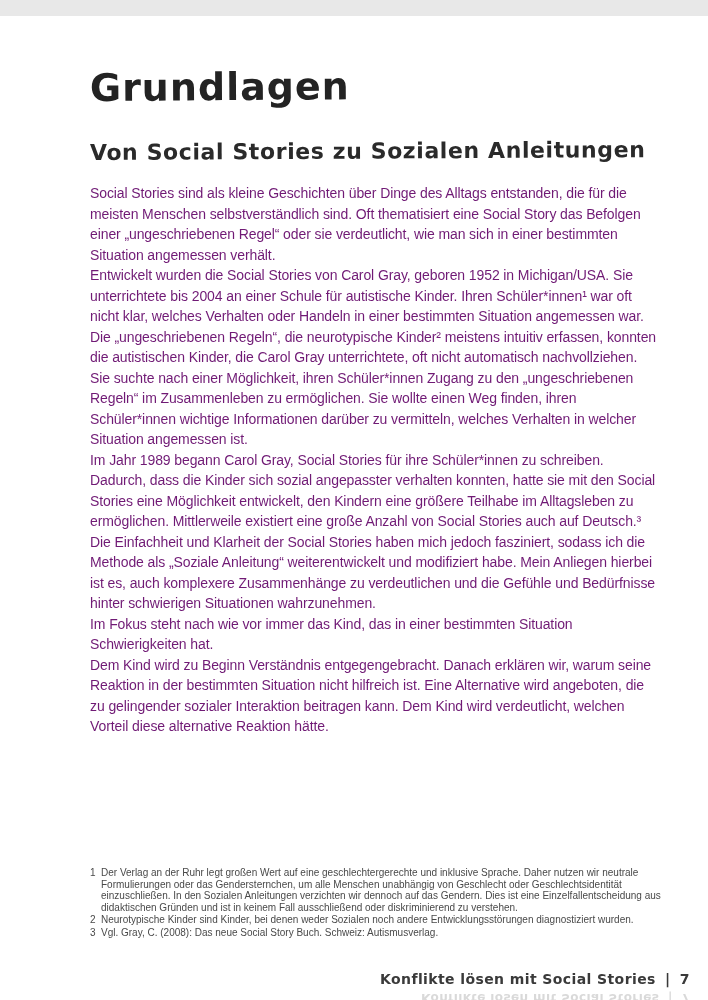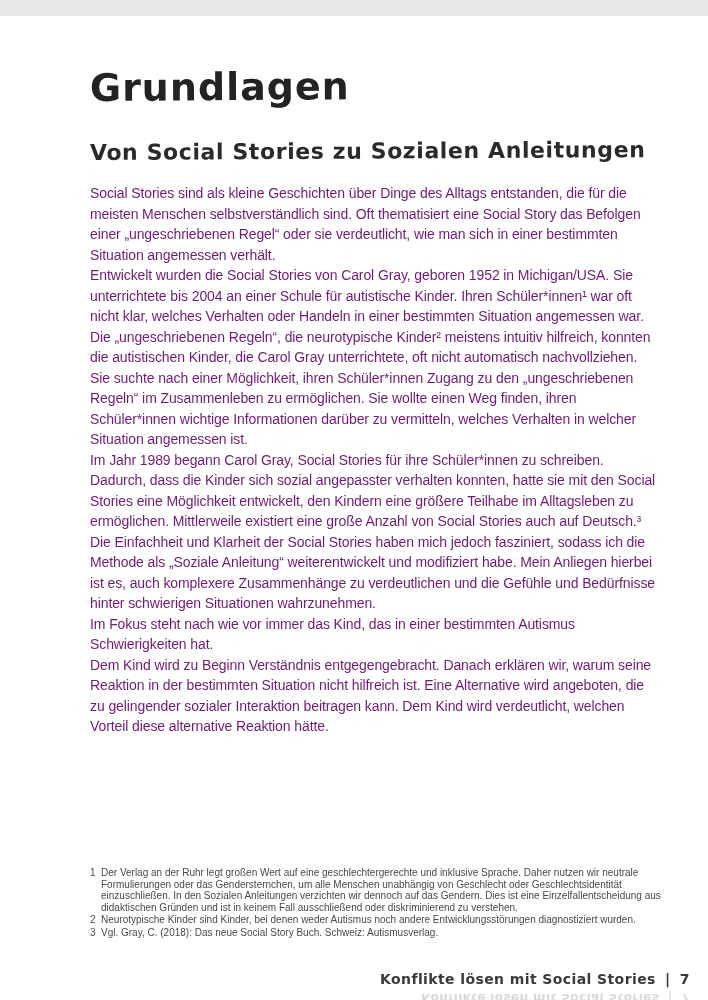--- a/index.html
+++ b/index.html
@@ -96,41 +96,41 @@
 </head>
 <body>
 
 <div class="page">
   <div class="content">
     <h1 class="doc-title">Grundlagen</h1>
     <h2 class="doc-subtitle">Von Social Stories zu Sozialen Anleitungen</h2>
     <div class="body-text" id="paragraphs">
         <p>Social Stories sind als kleine Geschichten über Dinge des Alltags entstanden, die für die meisten Menschen selbstverständlich sind. Oft thematisiert eine Social Story das Befolgen einer „ungeschriebenen Regel“ oder sie verdeutlicht, wie man sich in einer bestimmten Situation angemessen verhält.</p>
         <p>Entwickelt wurden die Social Stories von Carol Gray, geboren 1952 in Michigan/USA. Sie unterrichtete bis 2004 an einer Schule für autistische Kinder. Ihren Schüler*innen¹ war oft nicht klar, welches Verhalten oder Handeln in einer bestimmten Situation angemessen war.</p>
-        <p>Die „ungeschriebenen Regeln“, die neurotypische Kinder² meistens intuitiv hilfreich, konnten die autistischen Kinder, die Carol Gray unterrichtete, oft nicht automatisch nachvollziehen.</p>
+        <p>Die „ungeschriebenen Regeln“, die neurotypische Kinder² meistens intuitiv erfassen, konnten die autistischen Kinder, die Carol Gray unterrichtete, oft nicht automatisch nachvollziehen.</p>
         <p>Sie suchte nach einer Möglichkeit, ihren Schüler*innen Zugang zu den „ungeschriebenen Regeln“ im Zusammenleben zu ermöglichen. Sie wollte einen Weg finden, ihren Schüler*innen wichtige Informationen darüber zu vermitteln, welches Verhalten in welcher Situation angemessen ist.</p>
         <p>Im Jahr 1989 begann Carol Gray, Social Stories für ihre Schüler*innen zu schreiben. Dadurch, dass die Kinder sich sozial angepasster verhalten konnten, hatte sie mit den Social Stories eine Möglichkeit entwickelt, den Kindern eine größere Teilhabe im Alltagsleben zu ermöglichen. Mittlerweile existiert eine große Anzahl von Social Stories auch auf Deutsch.³</p>
         <p>Die Einfachheit und Klarheit der Social Stories haben mich jedoch fasziniert, sodass ich die Methode als „Soziale Anleitung“ weiterentwickelt und modifiziert habe. Mein Anliegen hierbei ist es, auch komplexere Zusammenhänge zu verdeutlichen und die Gefühle und Bedürfnisse hinter schwierigen Situationen wahrzunehmen.</p>
-        <p>Im Fokus steht nach wie vor immer das Kind, das in einer bestimmten Autismus Schwierigkeiten hat.</p>
+        <p>Im Fokus steht nach wie vor immer das Kind, das in einer bestimmten Situation Schwierigkeiten hat.</p>
         <p>Dem Kind wird zu Beginn Verständnis entgegengebracht. Danach erklären wir, warum seine Reaktion in der bestimmten Situation nicht hilfreich ist. Eine Alternative wird angeboten, die zu gelingender sozialer Interaktion beitragen kann. Dem Kind wird verdeutlicht, welchen Vorteil diese alternative Reaktion hätte.</p>
       </div>
   </div>
 
   <div class="footnotes" id="footnotes">
       <div class="footnote">
         <span class="fn-num">1</span>
         <span class="fn-text">Der Verlag an der Ruhr legt großen Wert auf eine geschlechtergerechte und inklusive Sprache. Daher nutzen wir neutrale Formulierungen oder das Gendersternchen, um alle Menschen unabhängig von Geschlecht oder Geschlechtsidentität einzuschließen. In den Sozialen Anleitungen verzichten wir dennoch auf das Gendern. Dies ist eine Einzelfallentscheidung aus didaktischen Gründen und ist in keinem Fall ausschließend oder diskriminierend zu verstehen.</span>
       </div>
       <div class="footnote">
         <span class="fn-num">2</span>
-        <span class="fn-text">Neurotypische Kinder sind Kinder, bei denen weder Autismus noch andere Entwicklungsstörungen diagnostiziert wurden.</span>
+        <span class="fn-text">Neurotypische Kinder sind Kinder, bei denen weder Sozialen noch andere Entwicklungsstörungen diagnostiziert wurden.</span>
       </div>
       <div class="footnote">
         <span class="fn-num">3</span>
-        <span class="fn-text">Vgl. Gray, C. (2018): Das neue Social Story Buch. Schweiz: Autismusverlag.</span>
+        <span class="fn-text">Vgl. Gray, C. (2008): Das neue Social Story Buch. Schweiz: Autismusverlag.</span>
       </div>
     </div>
 
   <div class="footer">
     <span>Konflikte lösen mit Social Stories</span>
     <span>|</span>
     <span>7</span>
   </div>
 
   <div class="footer-ghost">

